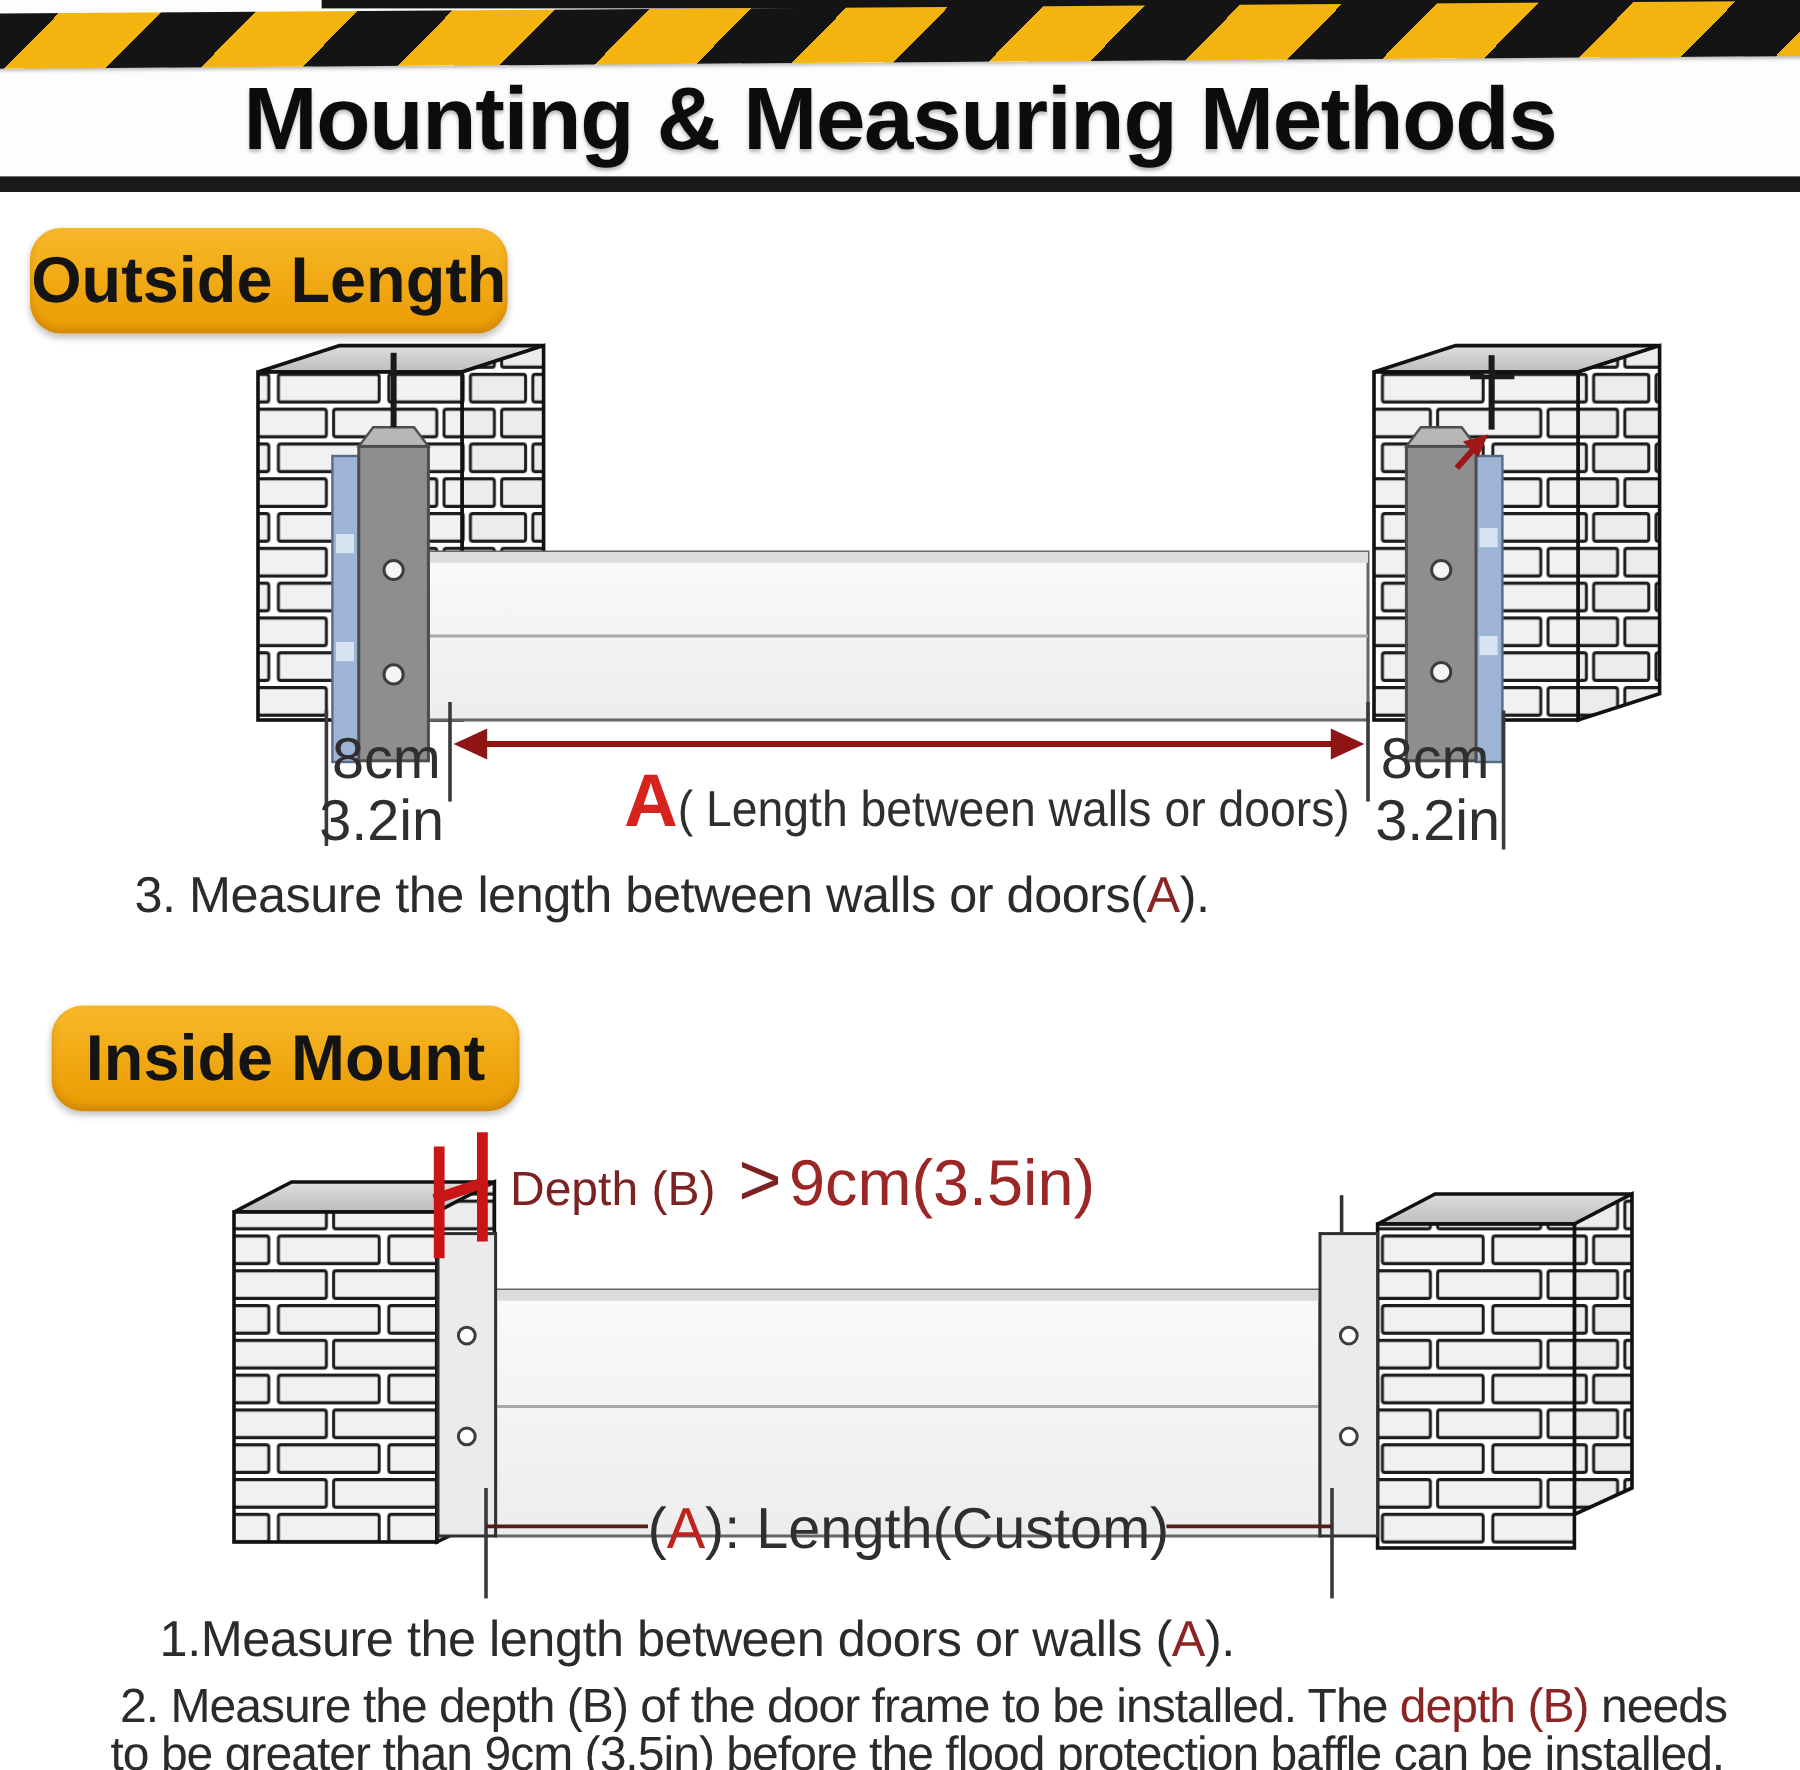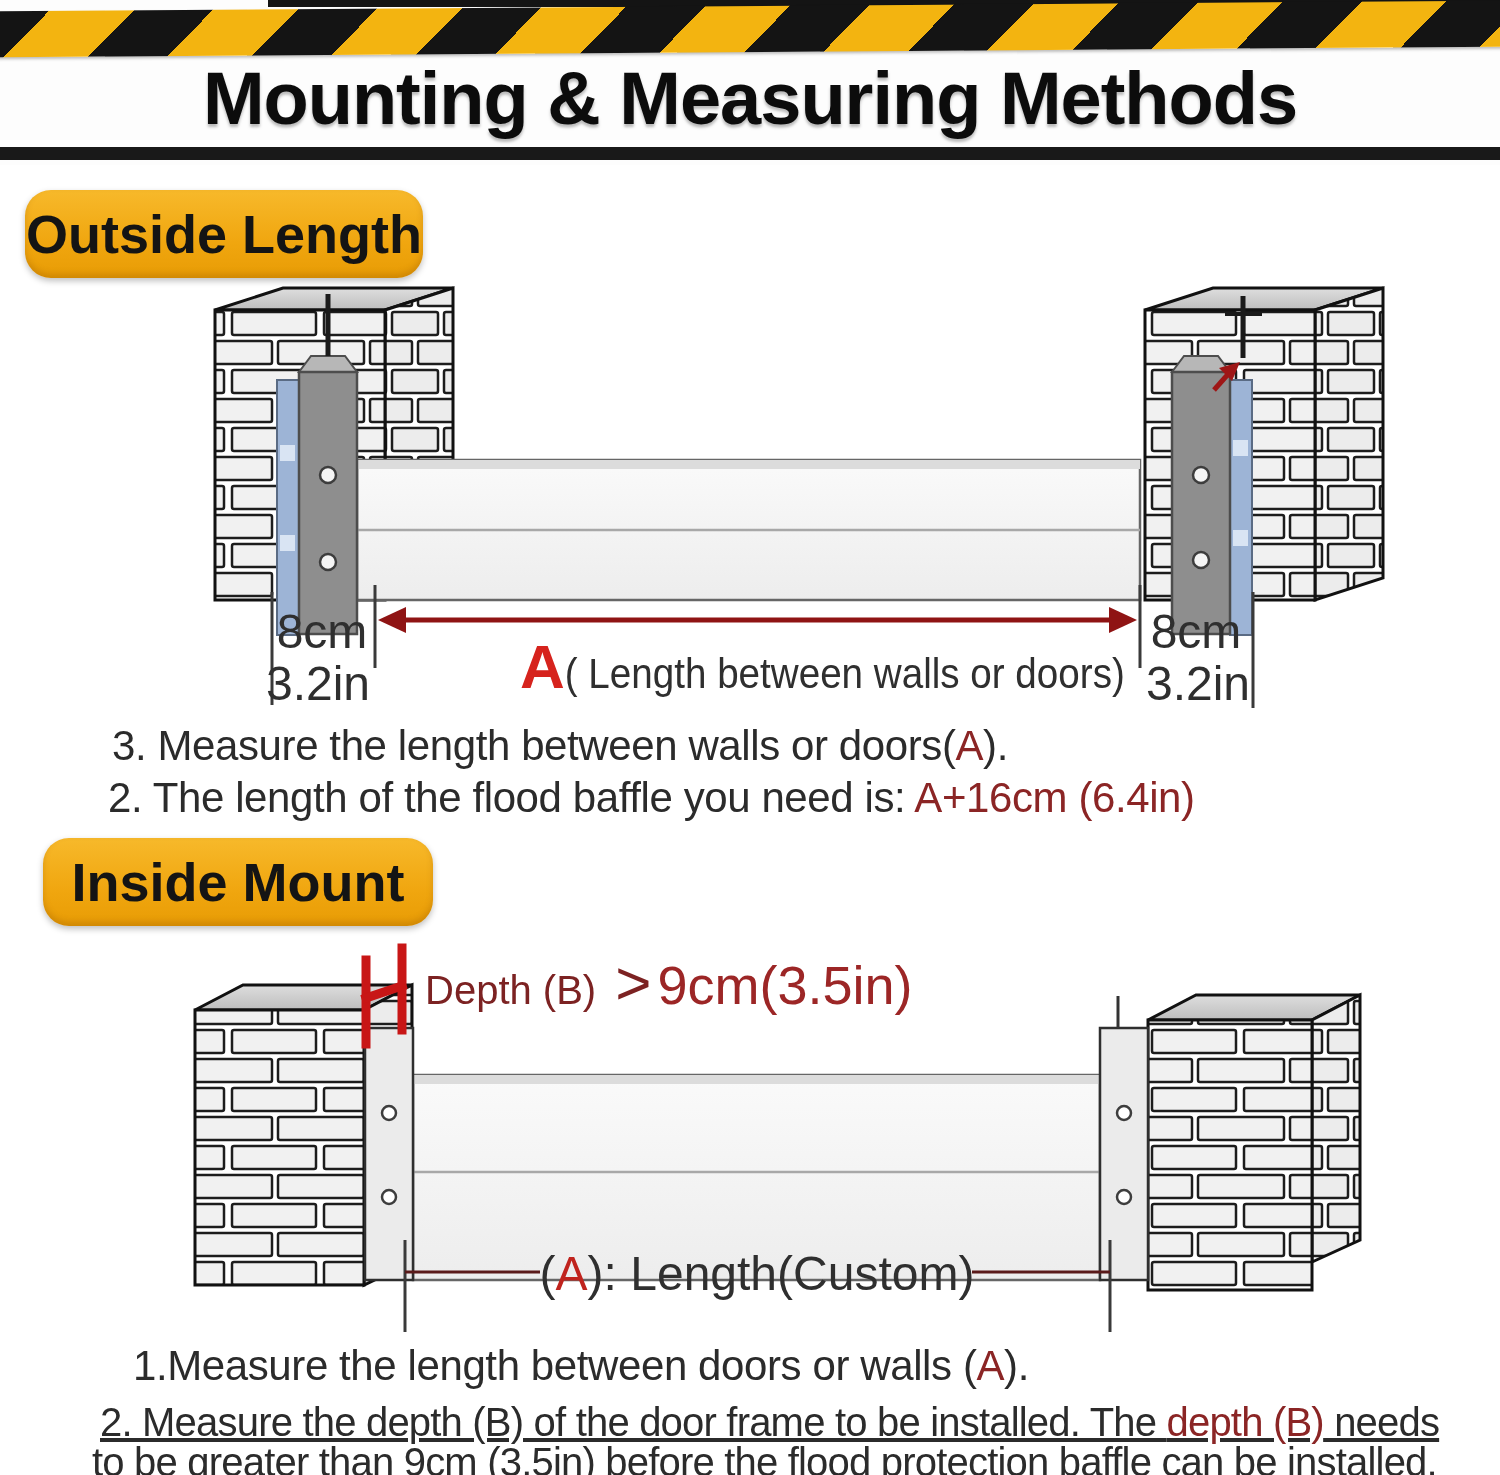--- a/index.html
+++ b/index.html
@@ -140,23 +140,20 @@
     <text x="322" y="368" text-anchor="middle" class="dimtxt">8cm</text>
     <text x="318" y="420" text-anchor="middle" class="dimtxt">3.2in</text>
     <text x="1196" y="368" text-anchor="middle" class="dimtxt">8cm</text>
     <text x="1198" y="420" text-anchor="middle" class="dimtxt">3.2in</text>
     <text x="520" y="408"><tspan class="redA">A</tspan><tspan class="lbltxt" dy="0" textLength="560" lengthAdjust="spacingAndGlyphs">( Length between walls or doors)</tspan></text>
   </svg>
 
   <div class="step" style="top:722px;left:112px;">
     <span>3. Measure the length between walls or doors(</span><span class="rA">A</span><span>).</span>
   </div>
-  <div class="step" style="top:774px;left:108px;">
-    <span>2. The length of the flood baffle you need is: </span><span class="mr">A+16cm (6.4in)</span>
-  </div>
 
   <div class="badge inside">
     <span>Inside Mount</span>
   </div>
 
   <svg class="diagram2" width="1500" height="400" viewBox="0 0 1500 400">
     <defs>
       <pattern id="brick2" width="92" height="58" patternUnits="userSpaceOnUse">
         <rect width="92" height="58" fill="#ffffff"></rect>
         <rect x="2" y="3" width="86" height="23" rx="2" fill="#f1f1f1" stroke="#1d1d1d" stroke-width="2.5"></rect>
@@ -223,20 +220,20 @@
       <line x1="1110" y1="300" x2="1110" y2="392" stroke="#3a3a3a" stroke-width="3"></line>
       <line x1="405" y1="332" x2="540" y2="332" stroke="#5a1a1a" stroke-width="3"></line>
       <line x1="972" y1="332" x2="1110" y2="332" stroke="#5a1a1a" stroke-width="3"></line>
       <text x="757" y="350" text-anchor="middle" font-size="48"><tspan fill="#2f2f2f">(</tspan><tspan fill="#c0231d">A</tspan><tspan fill="#2f2f2f">): Length(Custom)</tspan></text>
     </g>
   </svg>
 
   <div class="step" style="top:1342px;left:105px;margin-left:28px;">
     <span>1.Measure the length between doors or walls (</span><span class="rA">A</span><span>).</span>
   </div>
-  <div class="wrapline" style="top:1400px;left:100px;text-decoration:underline;">
+  <div class="wrapline" style="top:1400px;left:100px;">
     <span>2. Measure the depth (B) of the door frame to be installed. The </span><span class="mr" style="color:#8b2525;">depth (B)</span><span> needs</span>
   </div>
   <div class="wrapline" style="top:1440px;left:92px;">
     <span>to be greater than 9cm (3.5in) before the flood protection baffle can be installed.</span>
   </div>
 
 </div>
 
 </body></html>

